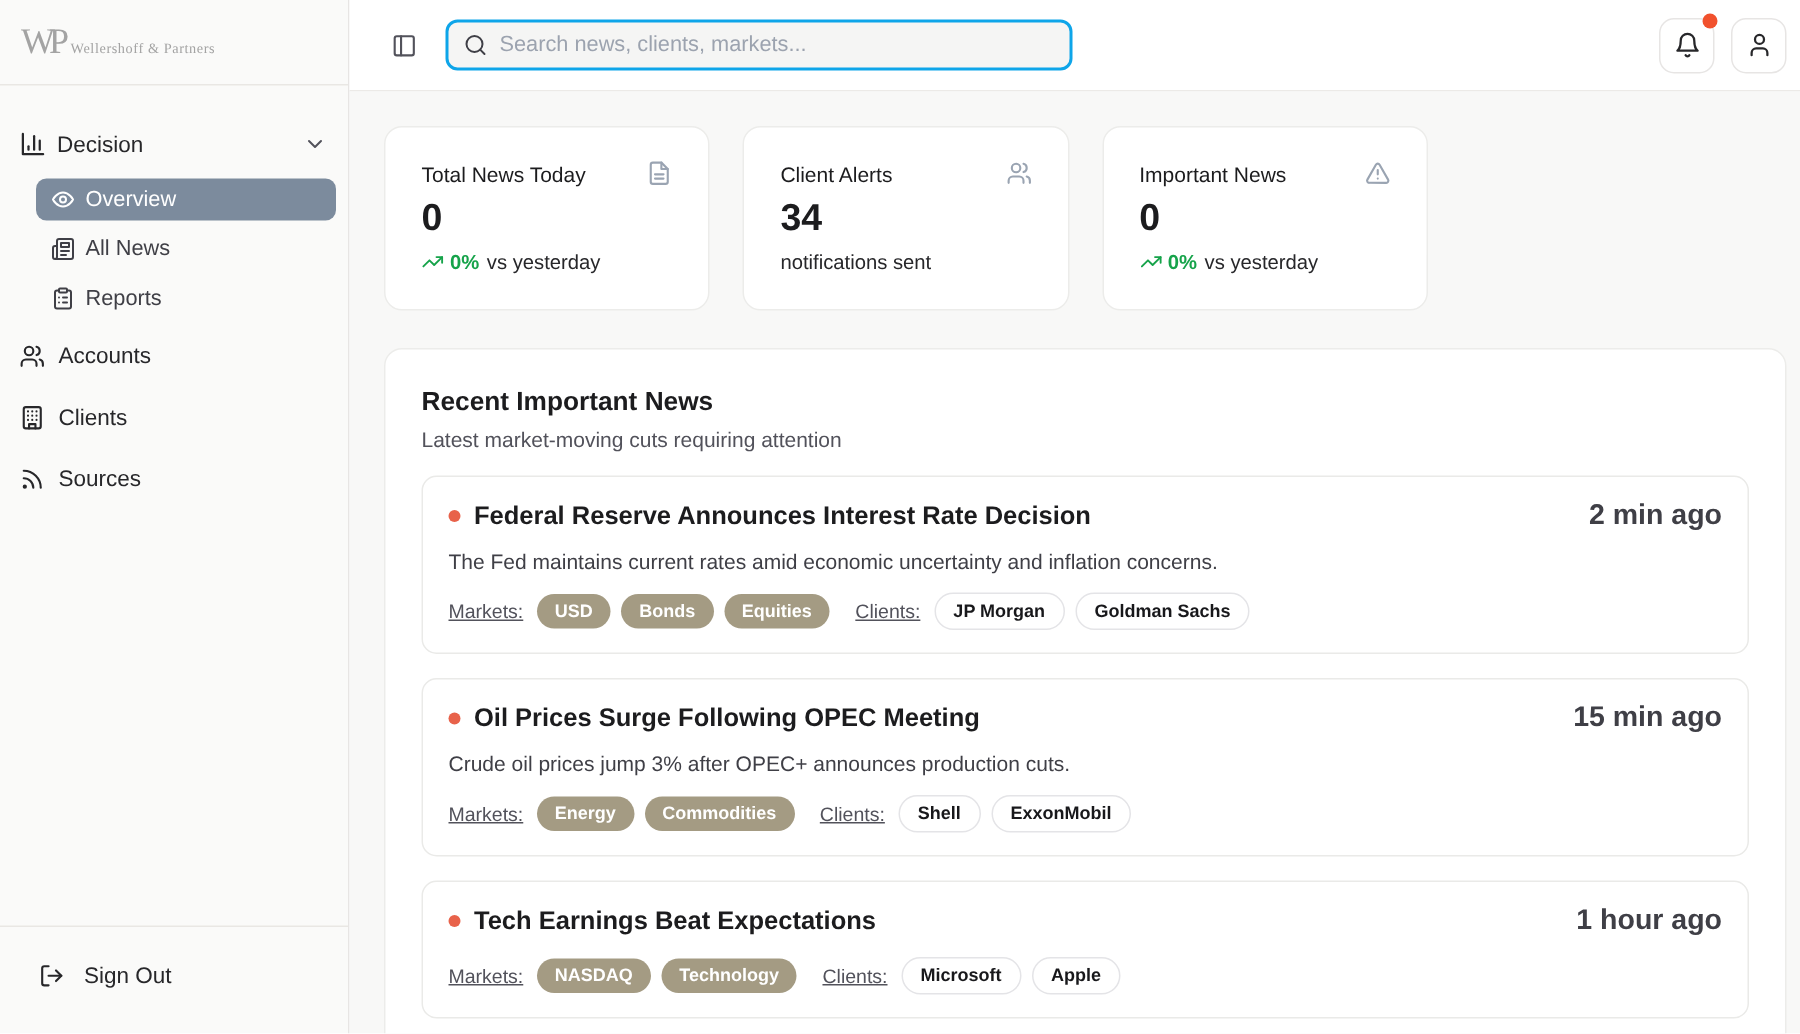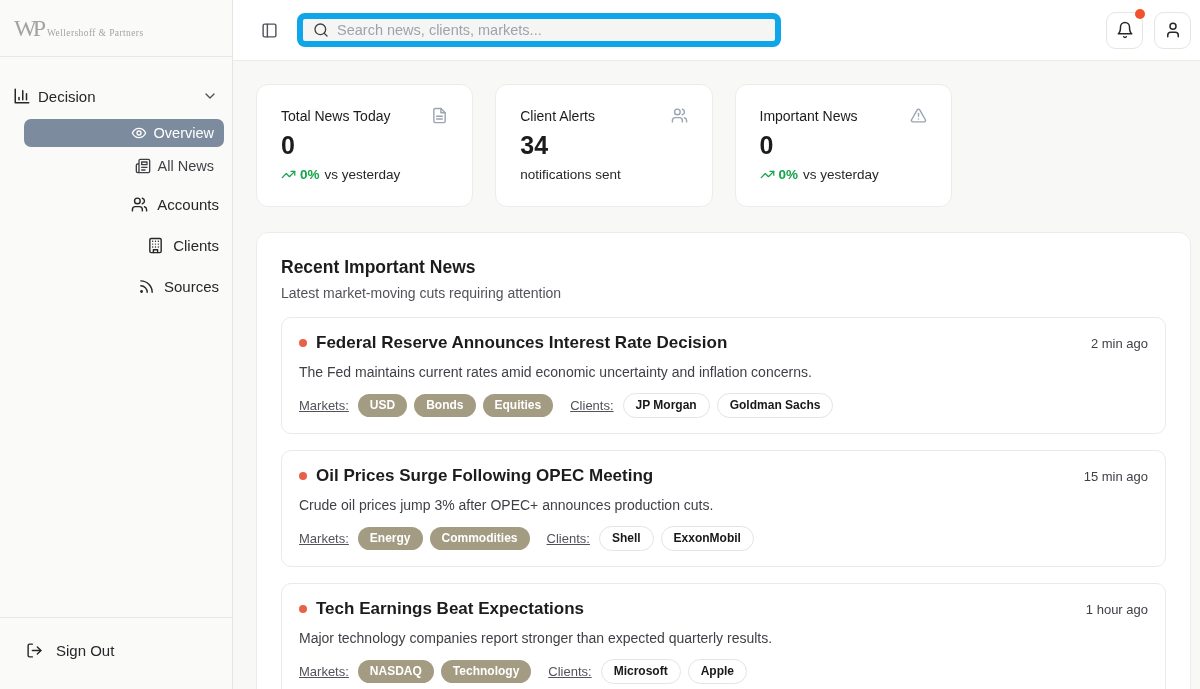--- a/index.html
+++ b/index.html
@@ -31,40 +31,40 @@
   .side-nav { flex:1; padding:24px 8px 0 8px; }
   .group-header {
     display:flex; align-items:center; gap:7px; padding:6px 6px 6px 5px;
     font-size:15px; font-weight:500; color:#27272a; cursor:pointer;
   }
   .group-header .chev { margin-left:auto; color:#52525b; }
   .sub-items { margin:8px 0 0 16px; display:flex; flex-direction:column; gap:5px; }
   .nav-item {
     display:flex; align-items:center; gap:7px; padding:6px 10px;
     font-size:14.5px; font-weight:500; color:#3f3f46;
-    border-radius:7px; cursor:pointer;justify-content:flex-end;
+    border-radius:7px; cursor:pointer;
   }
   .nav-item.active { background:#7c8b9d; color:#fff; }
   .top-items { margin-top:10px; display:flex; flex-direction:column; gap:12px; }
   .top-items .nav-item { padding:6px 5px; gap:9px; font-size:15px; color:#27272a; }
   .side-footer { border-top:1px solid #e9e7e4; padding:14px 16px 20px 16px; }
   .signout {
     display:flex; align-items:center; gap:13px; padding:10px;
     font-size:15px; font-weight:500; color:#27272a; cursor:pointer; border-radius:7px;
   }
 
   
   .main { flex:1; display:flex; flex-direction:column; height:689px; }
   .topbar {
     height:61px; min-height:61px; background:#fff; border-bottom:1px solid #eceae7;
     display:flex; align-items:center; padding:0 9px 0 28px; gap:19px;
   }
   .panel-toggle { color:#52525b; background:none; border:none; cursor:pointer; }
   .search-box {
-    width:484px; height:34px; background:#f5f5f4; border:6px solid #0ea5e9;
+    width:418px; height:34px; background:#f5f5f4; border:2px solid #0ea5e9;
     border-radius:8px; display:flex; align-items:center; padding:0 10px; gap:8px;
   }
   .search-box svg { color:#3f3f46; }
   .search-box input {
     flex:1; border:none; outline:none; background:transparent;
     font-family:"Liberation Sans", sans-serif; font-size:14.5px; color:#27272a;
   }
   .search-box input::placeholder { color:#9ca3af; }
   .topbar-right { margin-left:auto; display:flex; gap:11px; }
   .icon-btn {
@@ -100,21 +100,21 @@
   .section-title { font-size:17.5px; font-weight:700; color:#1c1c1e; }
   .section-subtitle { font-size:14px; color:#52525b; margin-top:7px; }
   .news-card {
     border:1px solid #eaeae8; border-radius:10px; background:#fff;
     padding:15px 17px; margin-top:16px; cursor:pointer;
   }
   .news-card:first-of-type { margin-top:22px; }
   .news-head { display:flex; align-items:center; gap:9px; }
   .alert-dot { width:8px; height:8px; border-radius:50%; background:#e8624a; flex:none; }
   .news-title { font-size:17px; font-weight:600; color:#1c1c1e; }
-  .news-time { margin-left:auto; font-size:13px; color:#3f3f46; }
+  .news-time { margin-left:auto; font-size:19px; color:#3f3f46;font-weight:bold; }
   .news-desc { font-size:14px; color:#3f3f46; margin-top:11px; }
   .tags-row { display:flex; align-items:center; gap:7px; margin-top:13px; flex-wrap:wrap; }
   .tag-label { font-size:13px; color:#52525b; margin-right:2px;text-decoration:underline; }
   .tag-label.clients { margin-left:10px; }
   .pill {
     font-size:12px; font-weight:700; border-radius:999px; padding:4px 12px; line-height:1.25;
   }
   .pill.market { background:#a49b83; color:#fff; }
   .pill.client { background:#fff; color:#18181b; border:1px solid #e4e4e7; }
 </style>
@@ -158,20 +158,33 @@
       <div class="nav-item">
         <span>
           <svg width="16" height="16" viewBox="0 0 24 24" fill="none" stroke="currentColor" stroke-width="2" stroke-linecap="round" stroke-linejoin="round">
               <path d="M4 22h16a2 2 0 0 0 2-2V4a2 2 0 0 0-2-2H8a2 2 0 0 0-2 2v16a2 2 0 0 1-2 2Zm0 0a2 2 0 0 1-2-2v-9c0-1.1.9-2 2-2h2"></path>
               <path d="M18 14h-8"></path>
               <path d="M15 18h-5"></path>
               <path d="M10 6h8v4h-8V6Z"></path>
             </svg>
         </span>
         <span>All News</span>
+      </div>
+      <div class="nav-item">
+        <span>
+          <svg width="16" height="16" viewBox="0 0 24 24" fill="none" stroke="currentColor" stroke-width="2" stroke-linecap="round" stroke-linejoin="round">
+              <rect x="8" y="2" width="8" height="4" rx="1"></rect>
+              <path d="M16 4h2a2 2 0 0 1 2 2v14a2 2 0 0 1-2 2H6a2 2 0 0 1-2-2V6a2 2 0 0 1 2-2h2"></path>
+              <path d="M12 11h4"></path>
+              <path d="M12 16h4"></path>
+              <path d="M8 11h.01"></path>
+              <path d="M8 16h.01"></path>
+            </svg>
+        </span>
+        <span>Reports</span>
       </div>
     </div>
 
     <div class="top-items">
       <div class="nav-item">
         <span>
           <svg width="17" height="17" viewBox="0 0 24 24" fill="none" stroke="currentColor" stroke-width="2" stroke-linecap="round" stroke-linejoin="round">
               <path d="M16 21v-2a4 4 0 0 0-4-4H6a4 4 0 0 0-4 4v2"></path>
               <circle cx="9" cy="7" r="4"></circle>
               <path d="M22 21v-2a4 4 0 0 0-3-3.87"></path>
@@ -380,21 +393,20 @@
           <span class="pill client">ExxonMobil</span>
         </div>
       </div>
 
       <div class="news-card">
         <div class="news-head">
           <span class="alert-dot"></span>
           <span class="news-title">Tech Earnings Beat Expectations</span>
           <span class="news-time">1 hour ago</span>
         </div>
-        <div class="news-desc">Major technology companies report stronger than expected quarterly results.</div>
         <div class="tags-row">
           <span class="tag-label">Markets:</span>
           <span class="pill market">NASDAQ</span>
           <span class="pill market">Technology</span>
           <span class="tag-label clients">Clients:</span>
           <span class="pill client">Microsoft</span>
           <span class="pill client">Apple</span>
         </div>
       </div>
     </div>

